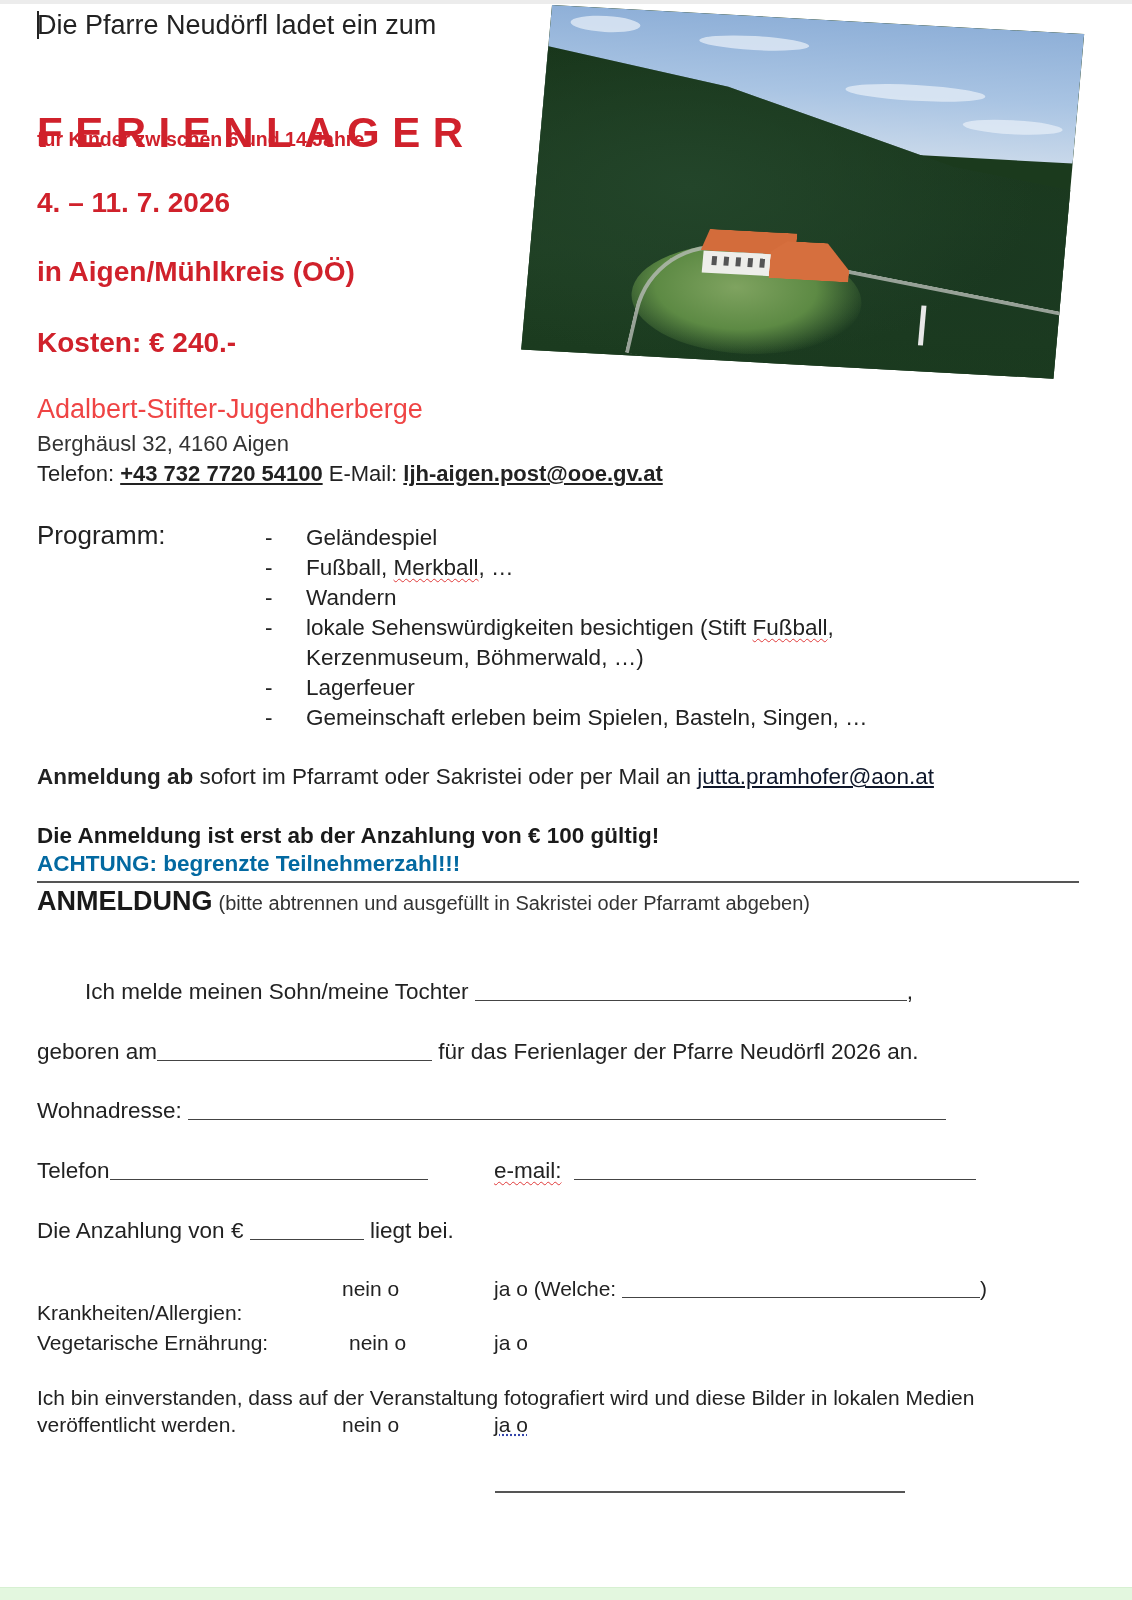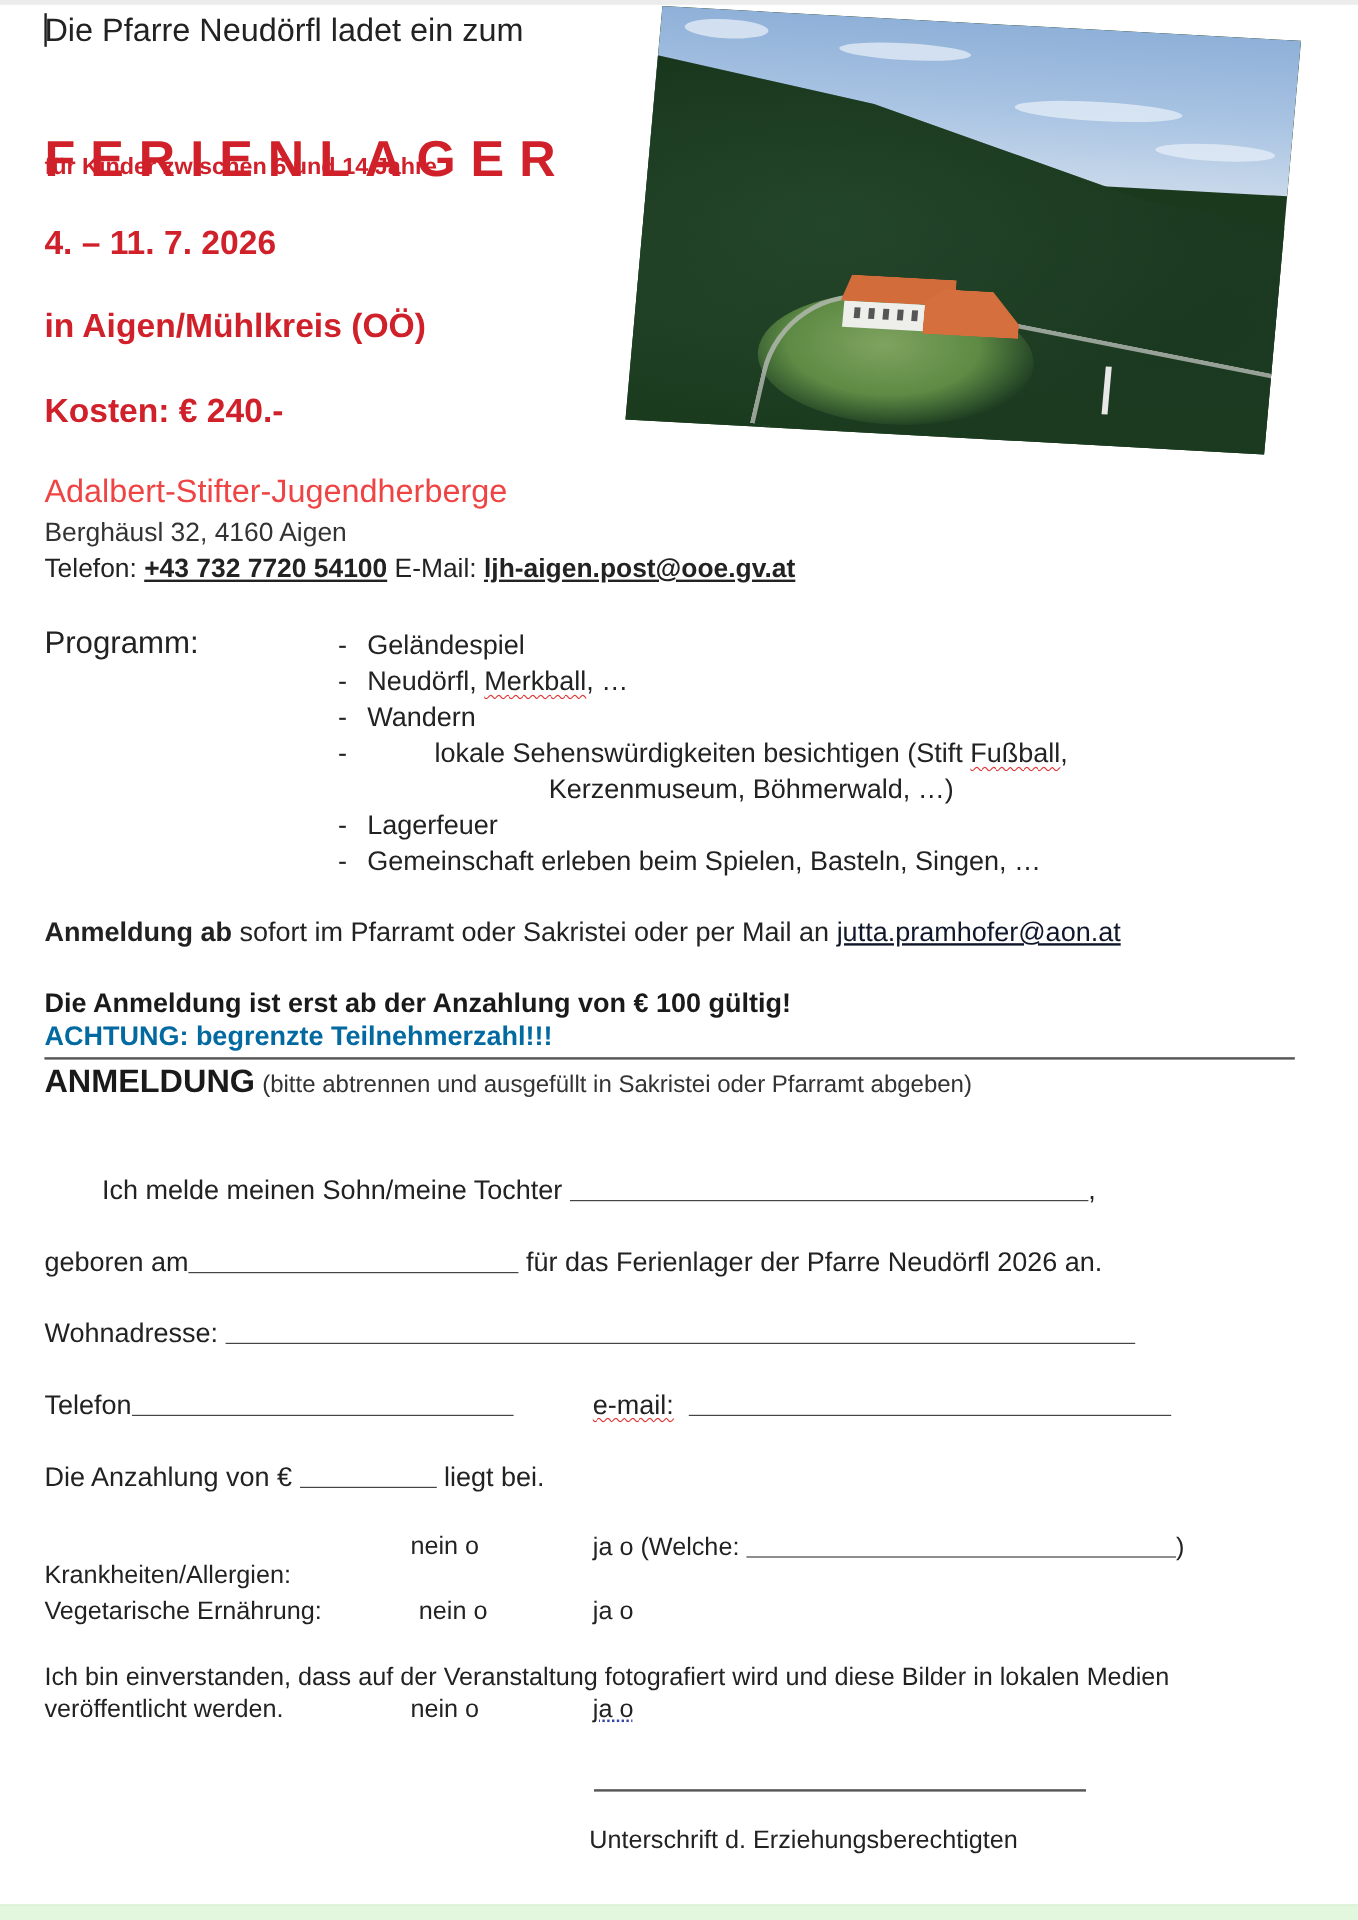--- a/index.html
+++ b/index.html
@@ -4,21 +4,21 @@
 <style>
   html, body { margin:0; padding:0; }
   body {
     width:1132px; height:1600px; overflow:hidden; position:relative;
     background:#ffffff;
     font-family:"Liberation Sans", sans-serif;
     color:#1e1e1e;
   }
   .top-edge { position:absolute; left:0; top:0; width:1132px; height:4px; background:#ececec; }
   .bottom-strip { position:absolute; left:0; top:1587px; width:1132px; height:13px; background:#e3f7df; border-top:1px solid #d7f0d2; }
-  .page { position:absolute; left:0; top:0; width:1132px; height:1587px;text-align:center; }
+  .page { position:absolute; left:0; top:0; width:1132px; height:1587px; }
   .abs { position:absolute; white-space:nowrap; }
   .red { color:#d0212b; font-weight:bold; }
   .intro { left:37px; top:10px; font-size:27px; color:#222; }
   .cursor { display:inline-block; width:2px; height:28px; background:#222; vertical-align:-5px; margin-right:-2px; }
   .title { left:37px; top:83px; font-size:42px; letter-spacing:12.5px;margin-top:26px; }
   .subtitle { left:37px; top:128px; font-size:19.5px; }
   .dates { left:37px; top:187px; font-size:28px; }
   .location { left:37px; top:256px; font-size:28px; }
   .costs { left:37px; top:327px; font-size:28px; }
 
@@ -121,21 +121,21 @@
   </div>
 
   <div class="abs prog-label">Programm:</div>
   <div class="prog-list">
     <div class="prog-item">
         <span class="dash">-</span>
         <span class="txt">Geländespiel</span>
       </div>
     <div class="prog-item">
         <span class="dash">-</span>
-        <span class="txt"><span>Neudörfl, </span><span class="squig">Merkball</span><span>, …</span></span>
+        <span class="txt"><span>Fußball, </span><span class="squig">Merkball</span><span>, …</span></span>
       </div>
     <div class="prog-item">
         <span class="dash">-</span>
         <span class="txt">Wandern</span>
       </div>
     <div class="prog-item two">
         <span class="dash">-</span>
         <span class="txt"><span>lokale Sehenswürdigkeiten besichtigen (Stift </span><span class="squig">Fußball</span><span>, Kerzenmuseum, Böhmerwald, …)</span></span>
       </div>
     <div class="prog-item">
@@ -191,16 +191,15 @@
   <div class="opt" style="left:37px;top:1331px;">Vegetarische Ernährung:</div>
   <div class="opt" style="left:349px;top:1331px;">nein o</div>
   <div class="opt" style="left:494px;top:1331px;">ja o</div>
 
   <div class="opt" style="left:37px;top:1386px;">Ich bin einverstanden, dass auf der Veranstaltung fotografiert wird und diese Bilder in lokalen Medien</div>
   <div class="opt" style="left:37px;top:1413px;">veröffentlicht werden.</div>
   <div class="opt" style="left:342px;top:1413px;">nein o</div>
   <div class="opt" style="left:494px;top:1413px;text-decoration:underline dotted #3344aa;">ja o</div>
 
   <div class="sigline"></div>
-  <div class="opt" style="left:491px;top:1522px;">Unterschrift d. Erziehungsberechtigten</div>
 </div>
 
 <div class="bottom-strip"></div>
 
 </body></html>

